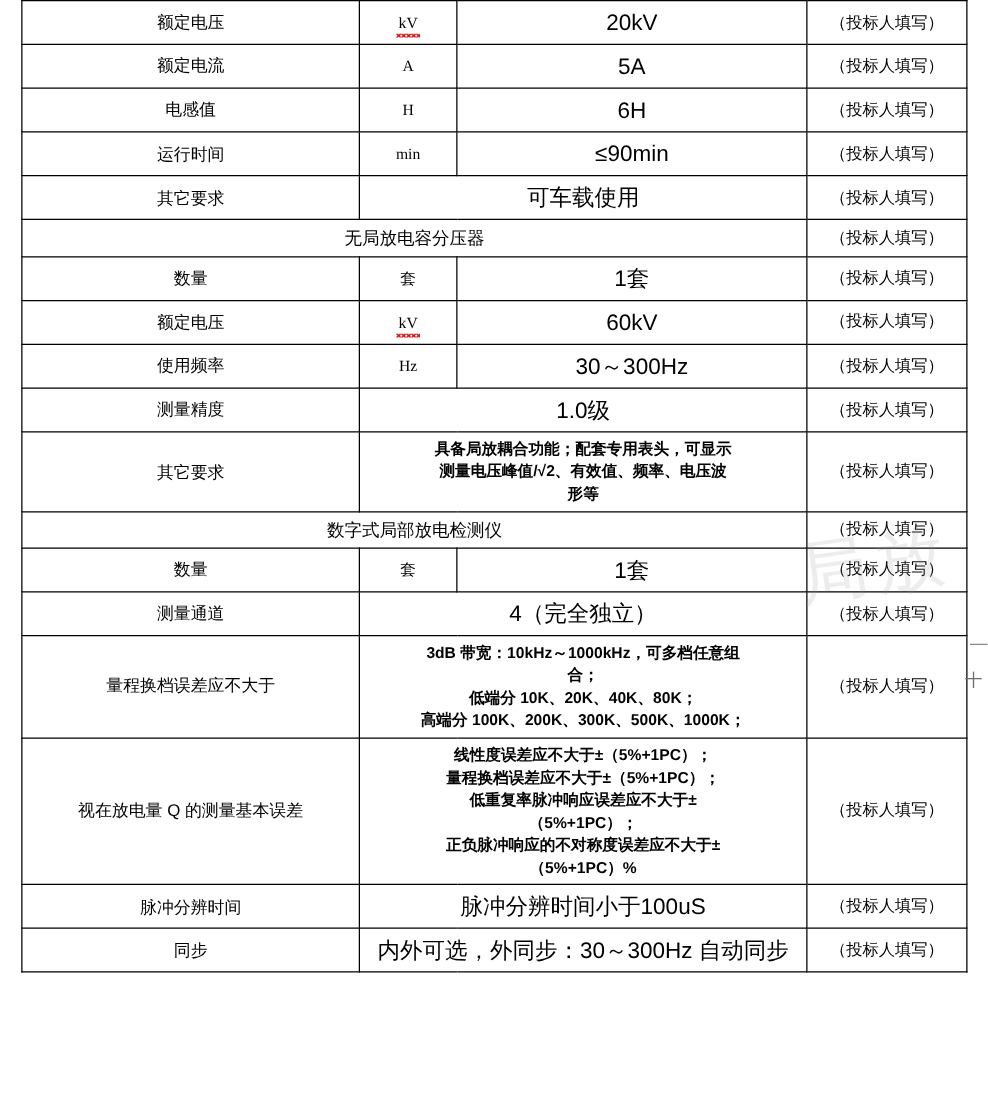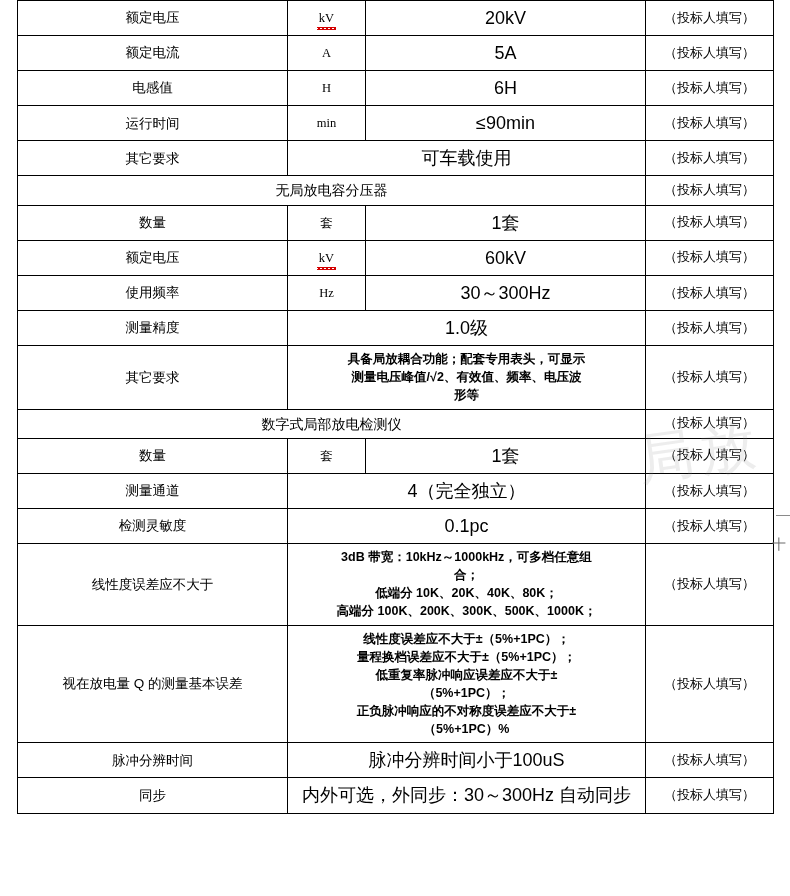--- a/index.html
+++ b/index.html
@@ -203,26 +203,21 @@
           <td class="cell-unit">套</td>
           <td class="cell-value">1套</td>
           <td class="cell-fill">（投标人填写）</td>
         </tr>
         <tr>
           <td class="cell-name">测量通道</td>
           <td colspan="2" class="cell-value">4（完全独立）</td>
           <td class="cell-fill">（投标人填写）</td>
         </tr>
         <tr>
-          <td class="cell-name">检测灵敏度</td>
-          <td colspan="2" class="cell-value">0.1pc</td>
-          <td class="cell-fill">（投标人填写）</td>
-        </tr>
-        <tr>
-          <td class="cell-name">线性度误差应不大于</td>
+          <td class="cell-name">量程换档误差应不大于</td>
           <td colspan="2" class="multiline">
             <span class="ln">3dB 带宽：10kHz～1000kHz，可多档任意组</span>
             <span class="ln">合；</span>
             <span class="ln">低端分 10K、20K、40K、80K；</span>
             <span class="ln">高端分 100K、200K、300K、500K、1000K；</span>
           </td>
           <td class="cell-fill">（投标人填写）</td>
         </tr>
         <tr>
           <td class="cell-name">视在放电量 Q 的测量基本误差</td>

